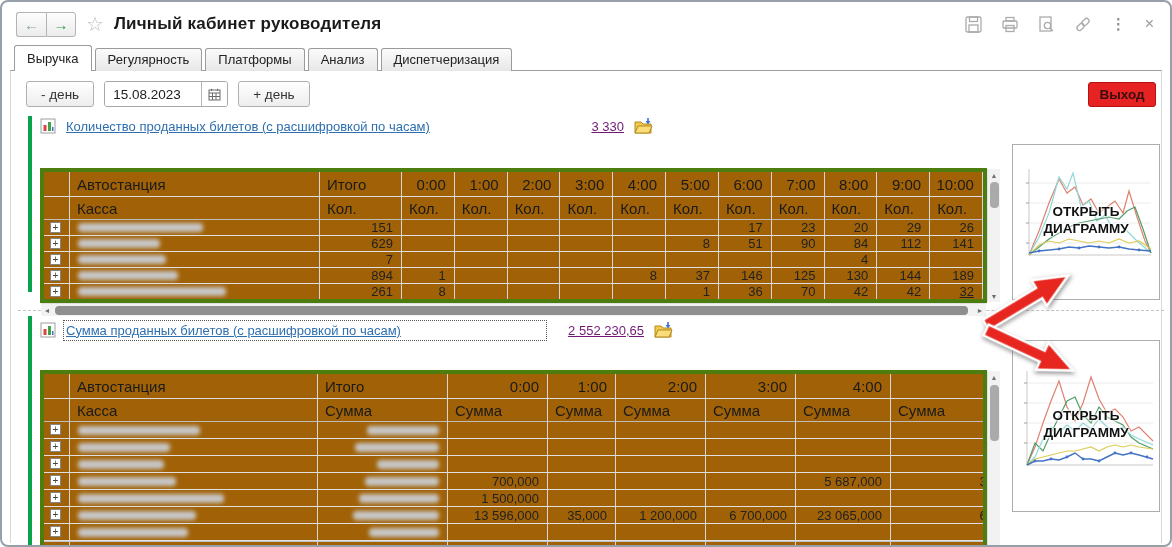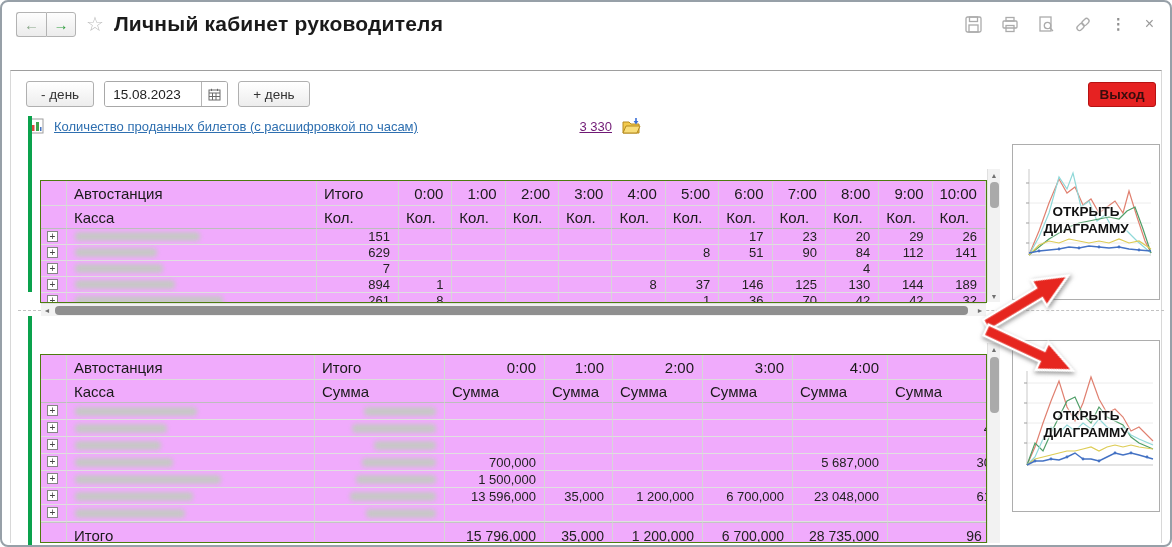--- a/index.html
+++ b/index.html
@@ -7,21 +7,21 @@
 body{font-family:"Liberation Sans",sans-serif;color:#1a1a1a}
 .window{position:relative;width:1172px;height:547px;border:2px solid #97a0a8;border-radius:8px;overflow:hidden;background:#fff}
 
 
 .titlebar{position:absolute;top:5px;left:14px;right:16px;height:34px;display:flex;align-items:center;gap:10px;z-index:4}
 .navgroup{display:flex}
 .navbtn{width:30px;height:25px;border:1px solid #b3b3b3;background:linear-gradient(#fdfdfd,#ececec);display:flex;align-items:center;justify-content:center;font-size:15px;font-weight:bold;cursor:pointer}
 .navbtn.back{border-radius:3px 0 0 3px;color:#8aa88a;border-right:none}
 .navbtn.fwd{border-radius:0 3px 3px 0;color:#2f9e3e}
 .star{font-size:20px;color:#bdbdbd;line-height:20px}
-.apptitle{font-size:21px;font-weight:bold;letter-spacing:.2px}
+.apptitle{font-size:17px;font-weight:bold;letter-spacing:.2px}
 .winicons{margin-left:auto;display:flex;align-items:center;gap:19px}
 .winicons .wicon{display:flex;align-items:center;justify-content:center;cursor:pointer}
 .dots{font-size:15px;color:#8f8f8f;font-weight:bold;line-height:14px}
 .wclose{font-size:16px;color:#9a9a9a}
 
 
 .tabbar{position:absolute;top:43px;left:12px;display:flex;align-items:flex-end;z-index:3}
 .tab{height:23px;padding:3px 12px 2px;font-size:13px;color:#222;background:linear-gradient(#fbfbfb,#e7e7e7);border:1px solid #9b9b9b;border-bottom:none;border-radius:3px 3px 0 0;margin-right:3px;cursor:pointer;white-space:nowrap}
 .tab.active{height:26px;padding-top:5px;background:#fff;position:relative;z-index:3}
 .content{position:absolute;top:68px;left:8px;right:8px;bottom:2px;border-top:1px solid #9e9e9e;border-left:1px solid #d8d8d8;border-right:1px solid #d8d8d8;background:#fff;z-index:1}
@@ -30,30 +30,30 @@
 .toolbar{position:absolute;top:79px;left:24px;display:flex;align-items:center;gap:10px;z-index:2}
 .tbtn{height:26px;padding:0 14px;border:1px solid #b0b0b0;border-radius:3px;background:linear-gradient(#ffffff,#ededed);font-size:13.5px;color:#333;display:flex;align-items:center;cursor:pointer}
 .datewrap{display:flex;height:26px;border:1px solid #a8a8a8;border-radius:3px;overflow:hidden;background:#fff}
 .dateinput{width:96px;border:none;outline:none;padding:0 8px;font-size:13.5px;font-family:"Liberation Sans",sans-serif;color:#222}
 .calbtn{width:26px;border-left:1px solid #b5b5b5;background:#fff;display:flex;align-items:center;justify-content:center;cursor:pointer}
 .exitbtn{position:absolute;top:80px;right:14px;width:68px;height:25px;background:#e62222;border:1px solid #b61212;border-radius:3px;color:#3a0d0d;font-weight:bold;font-size:13.5px;display:flex;align-items:center;justify-content:center;cursor:pointer;z-index:2}
 
 
 .section{position:absolute;left:26px;width:976px;z-index:2}
 .section::before{content:'';position:absolute;left:0;top:2px;bottom:0;width:4px;background:#0aa24c}
-.sec-head{display:flex;align-items:center;gap:10px;height:24px;}
+.sec-head{display:flex;align-items:center;gap:10px;height:24px;padding-left:12px}
 .sec-link{color:#2e6fb0;text-decoration:underline;font-size:13px;cursor:pointer;white-space:nowrap}
 .lead{width:478px}
 .sec-total{color:#701a75;text-decoration:underline;font-size:13px;cursor:pointer;text-align:right;min-width:70px}
 .focusdots{outline:1px dotted #555;outline-offset:2px}
 .dashedsep{position:absolute;top:308px;left:16px;right:6px;border-top:1px dashed #c2c2c2;z-index:1}
 
 
 .twrap{position:relative;margin-left:12px;width:960px}
-.tbl{position:absolute;left:0;top:12px;right:13px;border:1px solid #4d7c0f;background:#f0abfc;overflow:hidden}
+.tbl{position:absolute;left:0;top:0;right:13px;border:4px solid #4d7c0f;background:#a16207;overflow:hidden}
 .trow{display:flex}
 .c{border-right:1px solid #d6d6d6;display:flex;align-items:center;overflow:hidden;white-space:nowrap}
 .h1 .c{height:25px;border-bottom:1px solid #dcdcdc;font-size:15px}
 .h2 .c{height:23px;border-bottom:1px solid #bdbdbd;font-size:15px}
 .hl{padding-left:7px;justify-content:flex-start}
 .hr{padding-right:8px;justify-content:flex-end}
 .brow .c{border-bottom:1px solid #e0e0e0;font-size:13px}
 .num{justify-content:flex-end;padding-right:8px;color:#222}
 .namecell{padding-left:8px}
 .rows{overflow:hidden}
@@ -122,20 +122,27 @@
               <rect x="1.5" y="6" width="8" height="5" rx="2.5"></rect>
               <rect x="8.5" y="6" width="8" height="5" rx="2.5"></rect>
             </g>
           </svg>
       </span>
       <span class="wicon dots">⋮</span>
       <span class="wicon wclose">×</span>
     </div>
   </div>
 
+  <div class="tabbar">
+      <div class="tab active">Выручка</div>
+      <div class="tab">Регулярность</div>
+      <div class="tab">Платформы</div>
+      <div class="tab">Анализ</div>
+      <div class="tab">Диспетчеризация</div>
+    </div>
   <div class="content"></div>
 
   <div class="toolbar">
     <div class="tbtn">- день</div>
     <div class="datewrap">
       <input class="dateinput" value="15.08.2023" style="">
       <div class="calbtn">
         <svg width="13" height="13" viewBox="0 0 13 13" fill="none" stroke="#6a6a6a" stroke-width="1">
             <rect x="1" y="2" width="11" height="10"></rect>
             <path d="M1 5 H12 M4.5 5 V12 M8 5 V12 M1 8.5 H12 M3.5 .8 V3 M9.5 .8 V3"></path>
@@ -333,20 +340,40 @@
         <div class="sarrow">◄</div>
         <div class="hthumb"></div>
         <div class="sarrow">►</div>
       </div>
     </div>
   </div>
 
   <div class="dashedsep"></div>
 
   <div class="section" style="top:312px;height:233px">
+    <div class="sec-head" style="margin-top:4px">
+      <span>
+        <svg width="16" height="16" viewBox="0 0 16 16">
+            <rect x="1" y="1" width="14" height="14" fill="#fff" stroke="#9e9e9e"></rect>
+            <rect x="3.5" y="7" width="3" height="6" fill="#d9493a"></rect>
+            <rect x="8" y="4" width="3" height="9" fill="#3fa34d"></rect>
+            <rect x="12" y="9" width="1.5" height="4" fill="#4472c4"></rect>
+          </svg>
+      </span>
+      <a class="sec-link lead focusdots">Сумма проданных билетов (с расшифровкой по часам)</a>
+      <a class="sec-total" style="min-width:90px">2 552 230,65</a>
+      <span>
+        <svg width="19" height="16" viewBox="0 0 19 16">
+            <path d="M1 4 h6 l2 2 h8 v9 H1 z" fill="#f2c94c" stroke="#b58a1e"></path>
+            <path d="M1 15 L4 8 h14 l-3 7 z" fill="#f8dd7a" stroke="#b58a1e"></path>
+            <path d="M14 0 v4" stroke="#3a6fd8" stroke-width="1.6"></path>
+            <path d="M11.6 3 L14 6.4 L16.4 3 z" fill="#3a6fd8"></path>
+          </svg>
+      </span>
+    </div>
     <div class="twrap" style="top:28px;height:201px">
       <div class="tbl" style="bottom:0">
           <div class="trow h1">
             <div class="c " style="width: 26px; flex: 0 0 26px;"></div>
             <div class="c hl" style="width: 248px; flex: 0 0 248px;">Автостанция</div>
             <div class="c hl" style="width: 130px; flex: 0 0 130px;">Итого</div>
             <div class="c hr" style="width: 100px; flex: 0 0 100px;">0:00</div>
             <div class="c hr" style="width: 68px; flex: 0 0 68px;">1:00</div>
             <div class="c hr" style="width: 90px; flex: 0 0 90px;">2:00</div>
             <div class="c hr" style="width: 90px; flex: 0 0 90px;">3:00</div>
@@ -457,21 +484,21 @@
               <div class="c namecell" style="width: 248px; flex: 0 0 248px;">
                 <div class="blur" style="width: 118px;"></div>
               </div>
               <div class="c num" style="width: 130px; flex: 0 0 130px;">
                 <div class="blur" style="width: 86px;"></div>
               </div>
               <div class="c num" style="width: 100px; flex: 0 0 100px;">13 596,000</div>
               <div class="c num" style="width: 68px; flex: 0 0 68px;">35,000</div>
               <div class="c num" style="width: 90px; flex: 0 0 90px;">1 200,000</div>
               <div class="c num" style="width: 90px; flex: 0 0 90px;">6 700,000</div>
-              <div class="c num" style="width: 95px; flex: 0 0 95px;">23 048,000</div>
+              <div class="c num" style="width: 95px; flex: 0 0 95px;">23 065,000</div>
               <div class="c num" style="width: 130px; flex: 0 0 130px;">61 01</div>
             </div>
             <div class="trow brow" style="height: 17px;">
               <div class="c " style="width: 26px; flex: 0 0 26px; align-items: flex-start;">
                 <div class="expbox">+</div>
               </div>
               <div class="c namecell" style="width: 248px; flex: 0 0 248px;">
                 <div class="blur" style="width: 110px;"></div>
               </div>
               <div class="c num" style="width: 130px; flex: 0 0 130px;">

